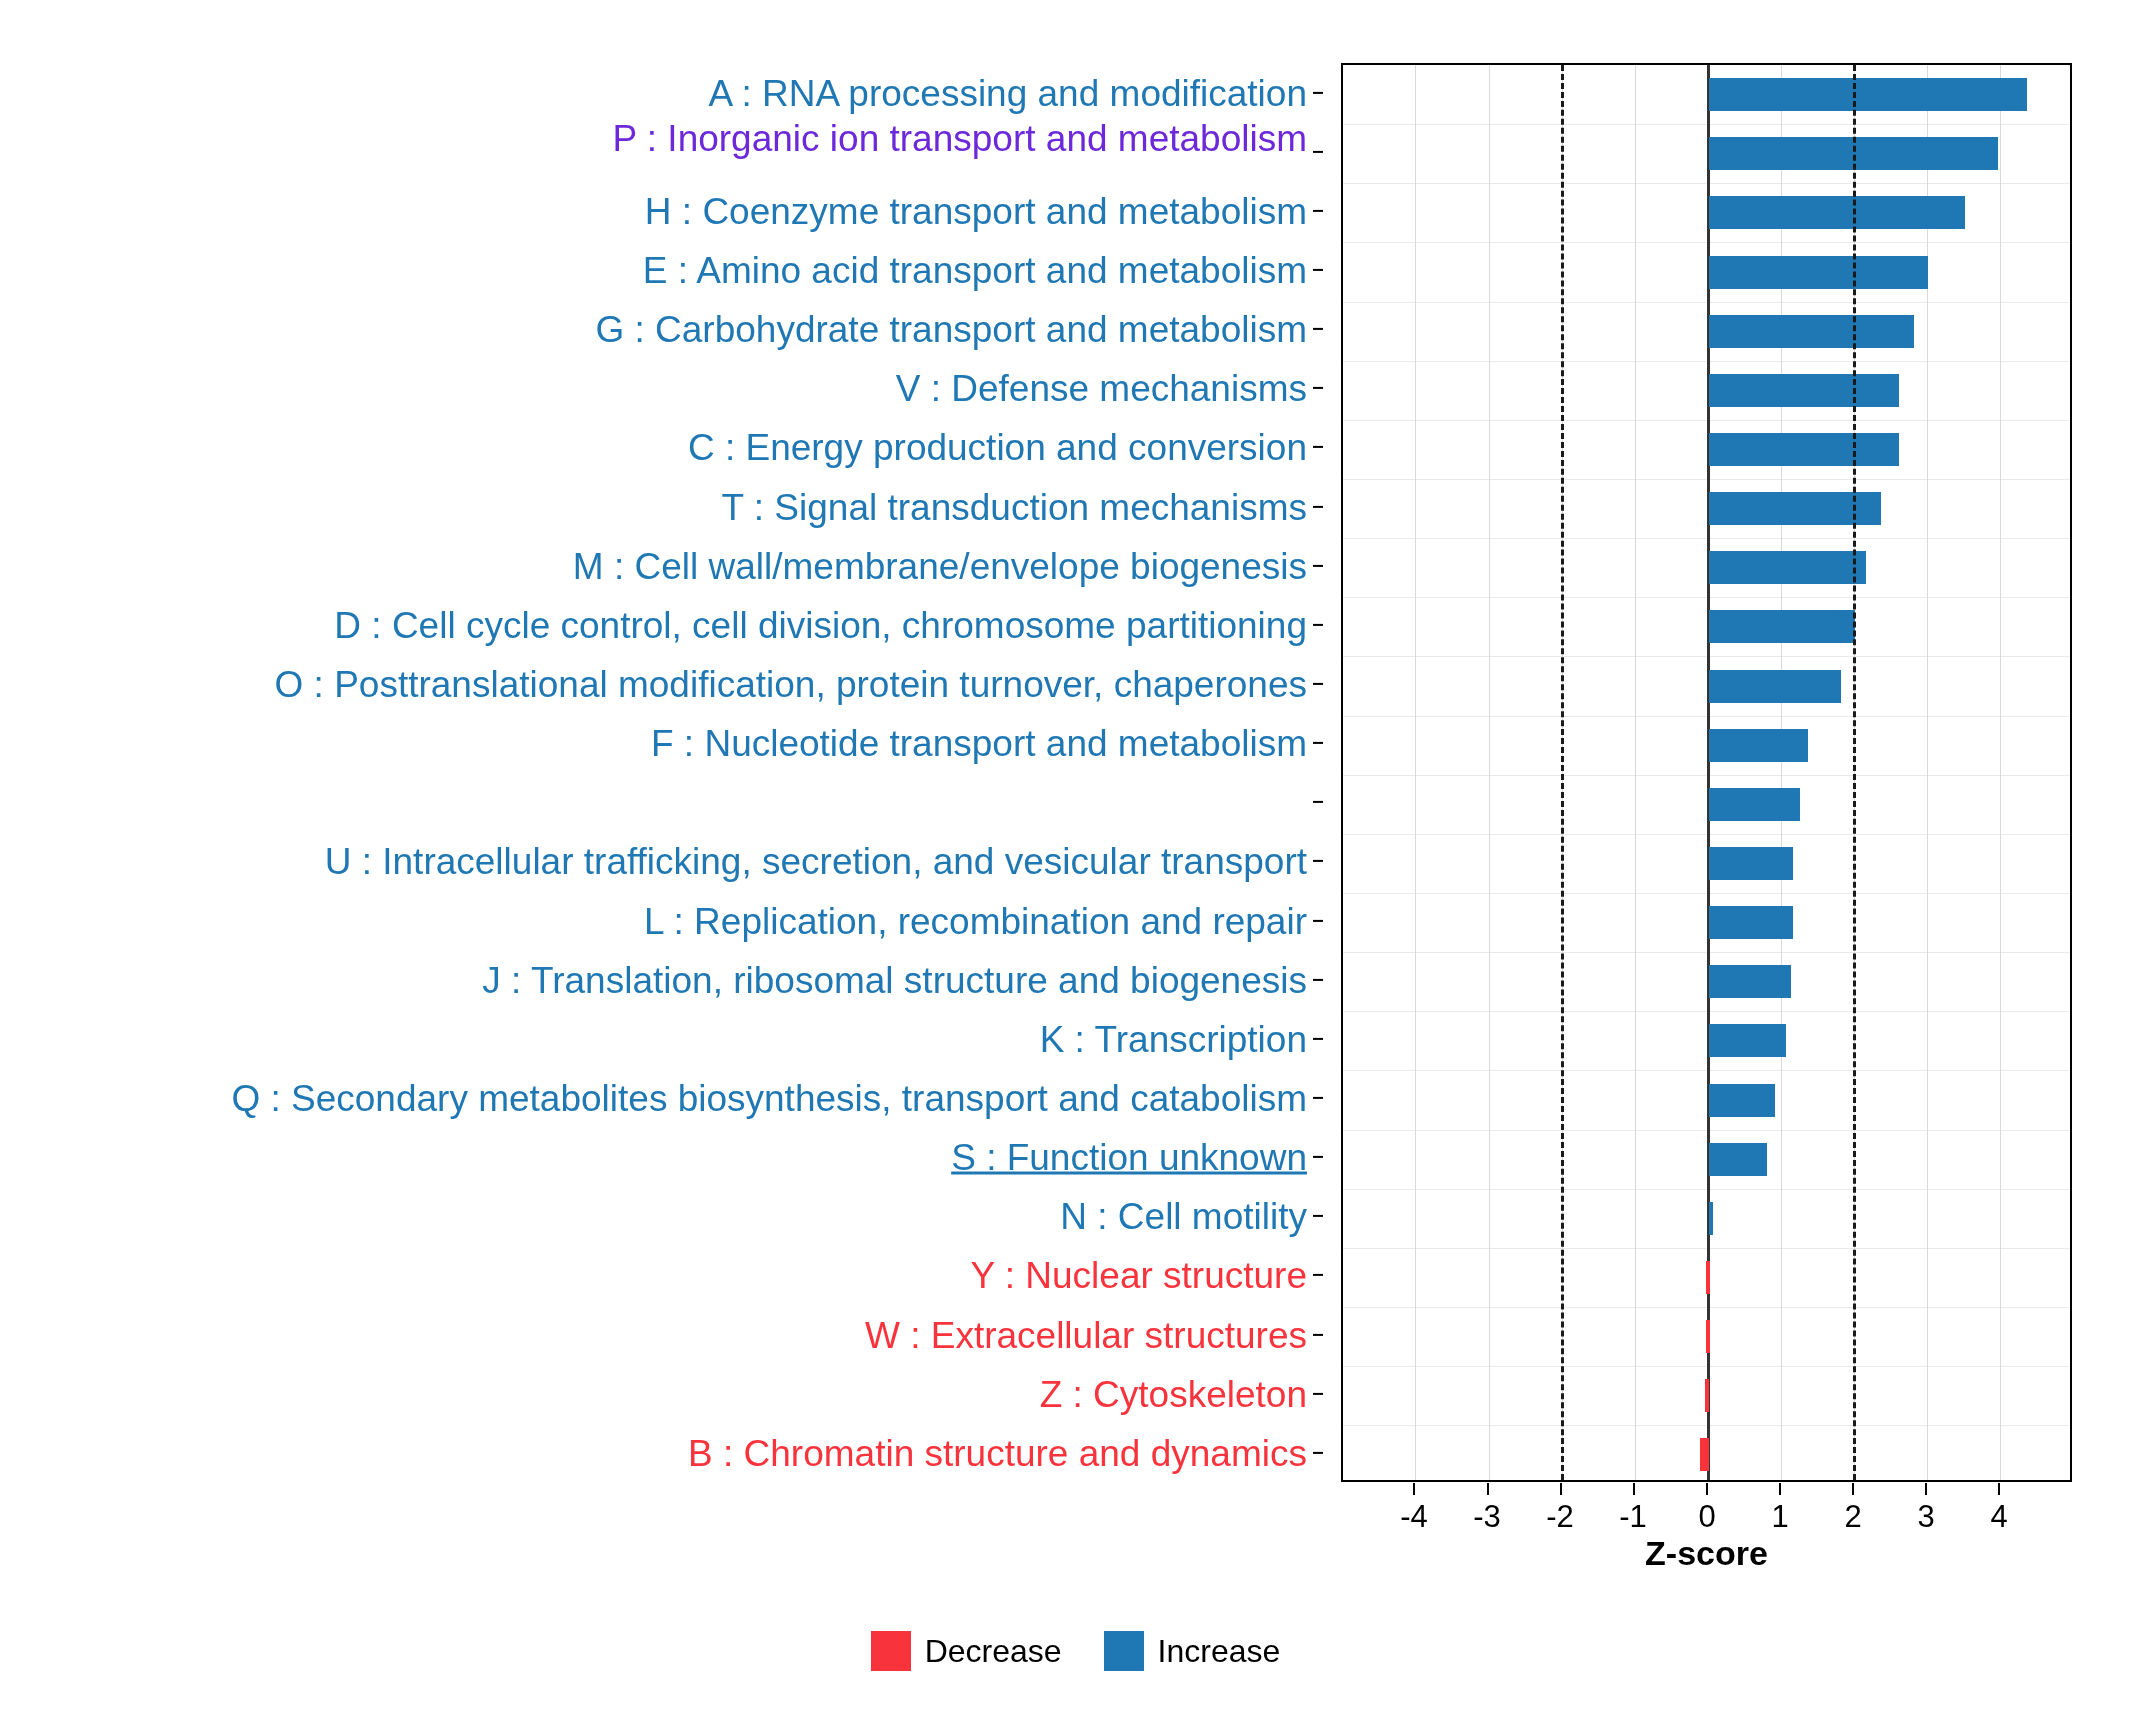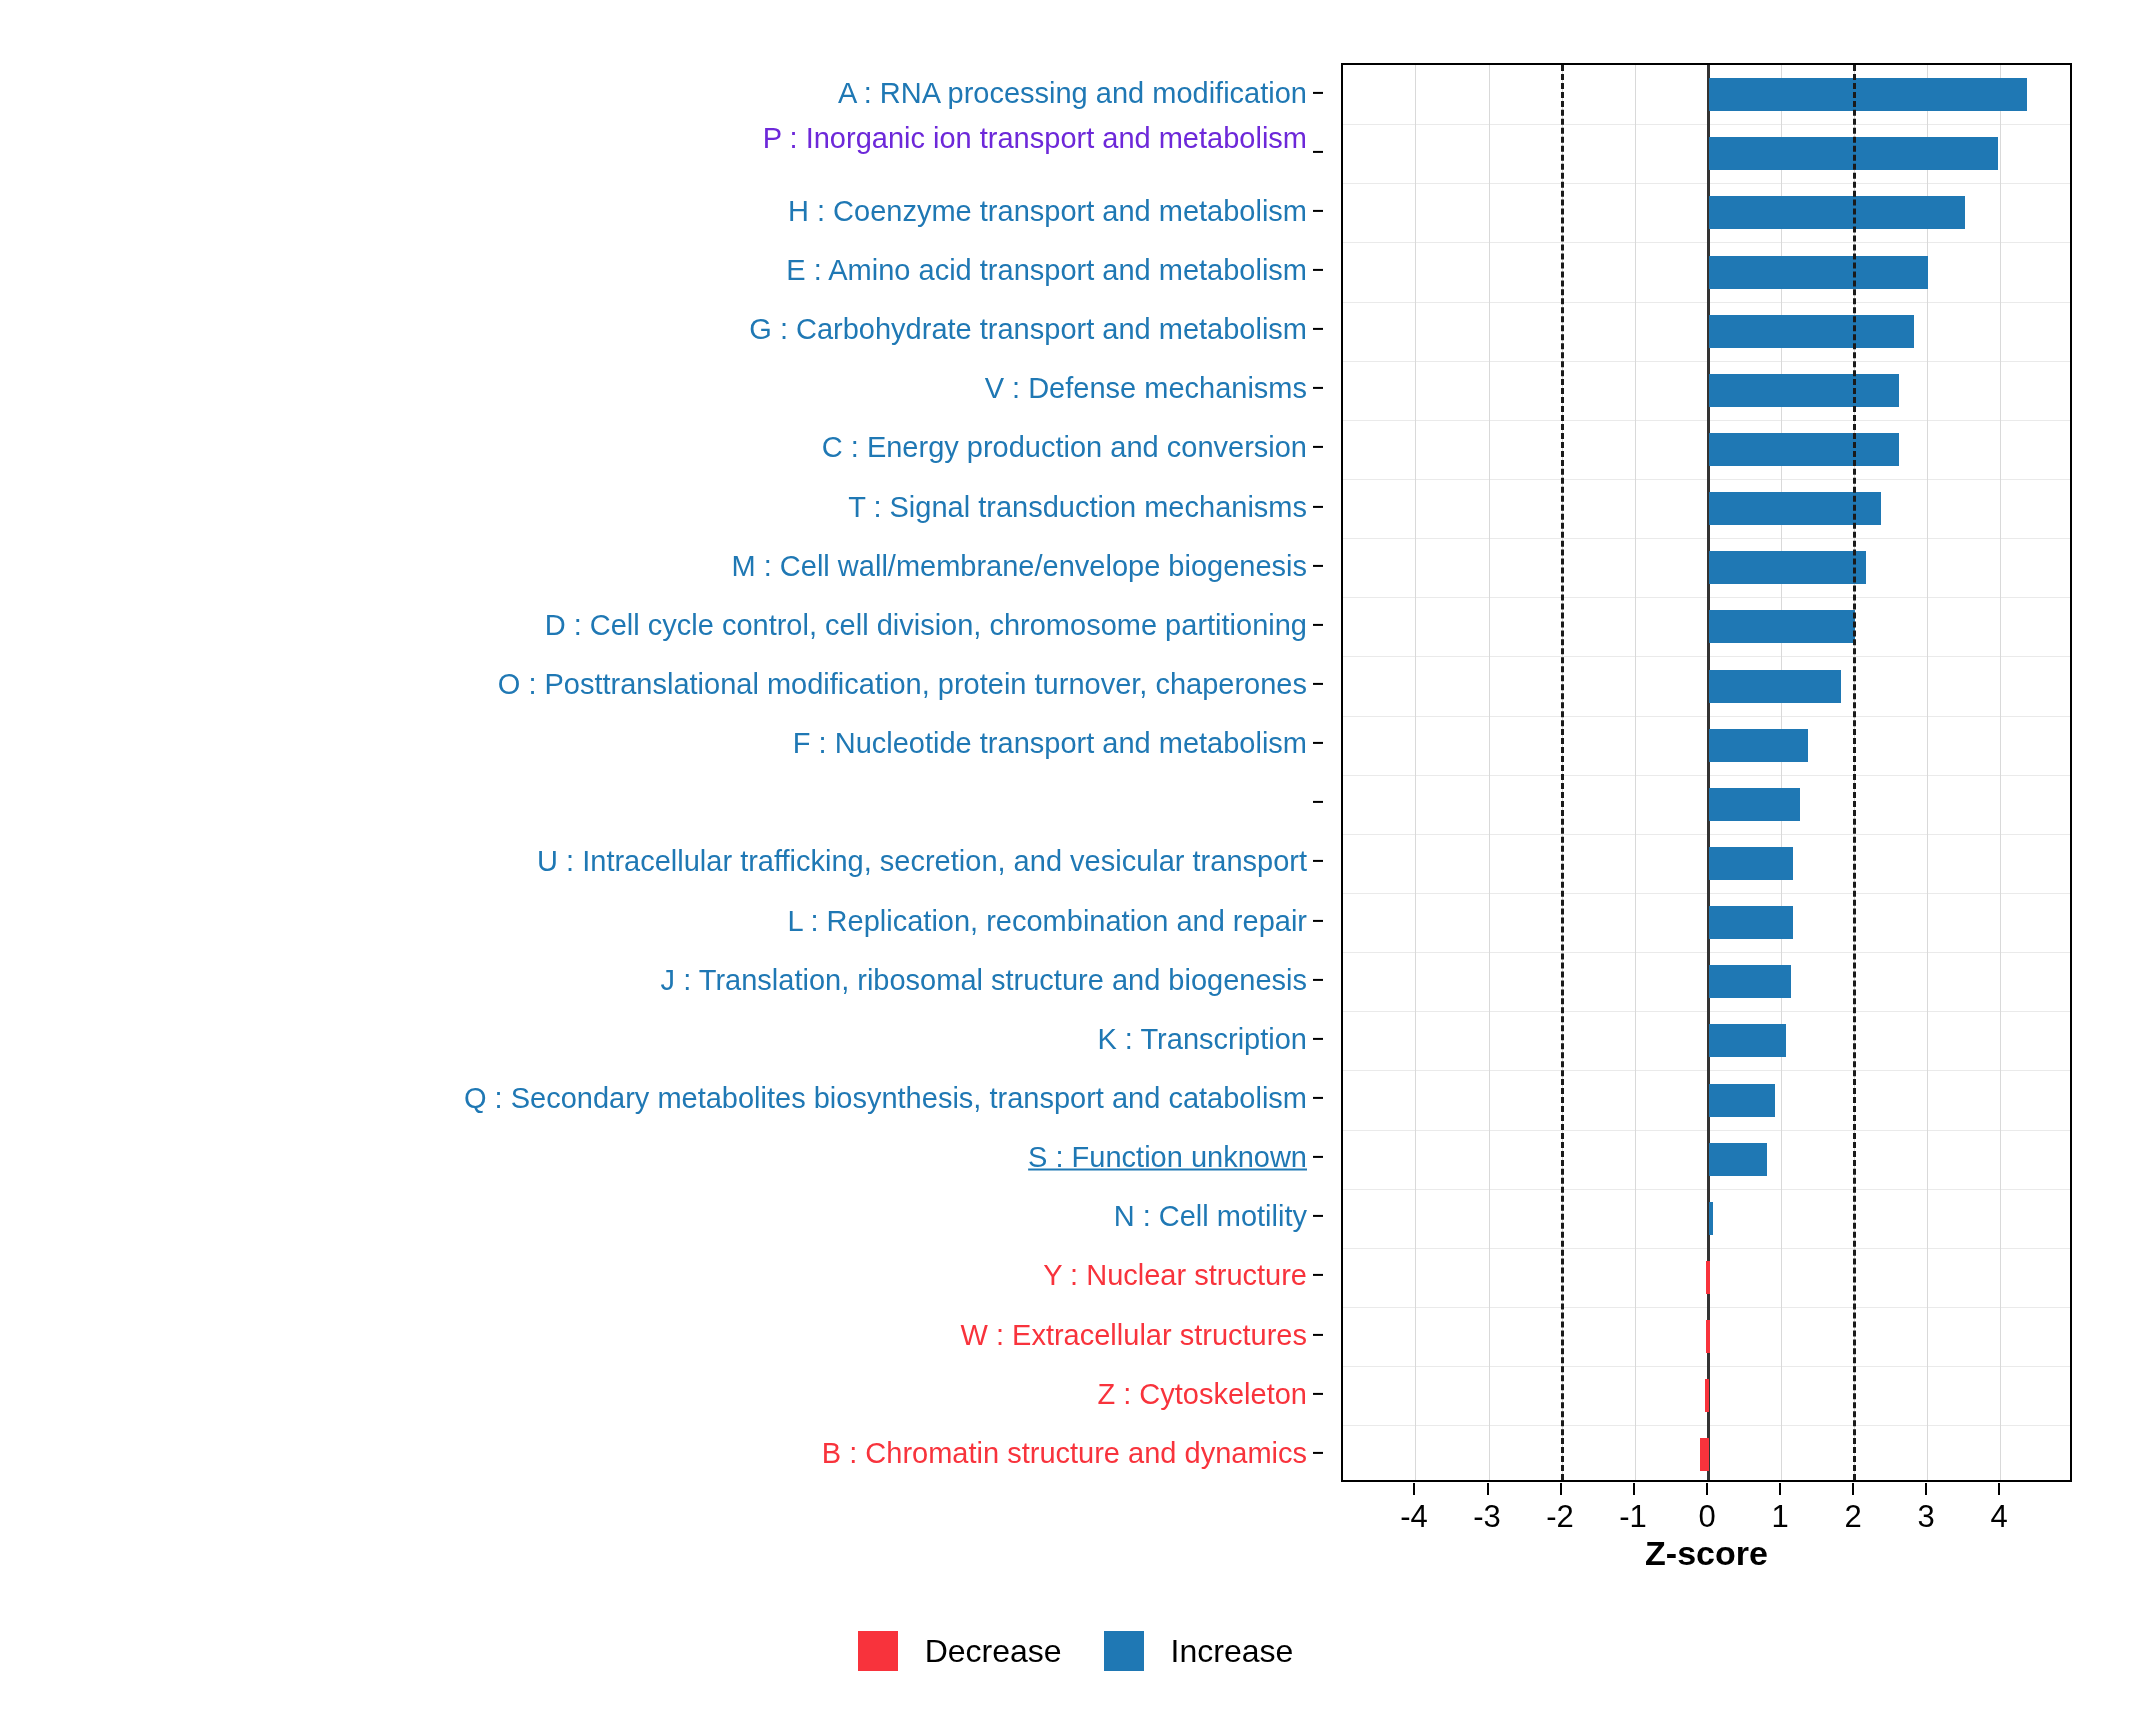--- a/index.html
+++ b/index.html
@@ -72,21 +72,21 @@
     position: absolute;
     left: 0;
     top: 63px;
     width: 1323px;
     height: 1419px;
   }
   .cat-label {
     position: absolute;
     right: 16px;
     text-align: left;
-    font-size: 29px;
+    font-size: 37px;
     line-height: 33px;
     white-space: nowrap;
     transform: translateY(-50%);
   }
   .tick-mark {
     position: absolute;
     right: 0;
     width: 10px;
     height: 2.2px;
     background: #000000;
@@ -134,21 +134,21 @@
     top: 1631px;
     width: 2151px;
     display: flex;
     justify-content: center;
     align-items: center;
     gap: 42px;
   }
   .legend-item {
     display: flex;
     align-items: center;
-    gap: 27px;
+    gap: 14px;
   }
   .legend-swatch {
     width: 40px;
     height: 40px;
   }
   .legend-text {
     font-size: 32px;
     color: #000000;
   }
 </style>

